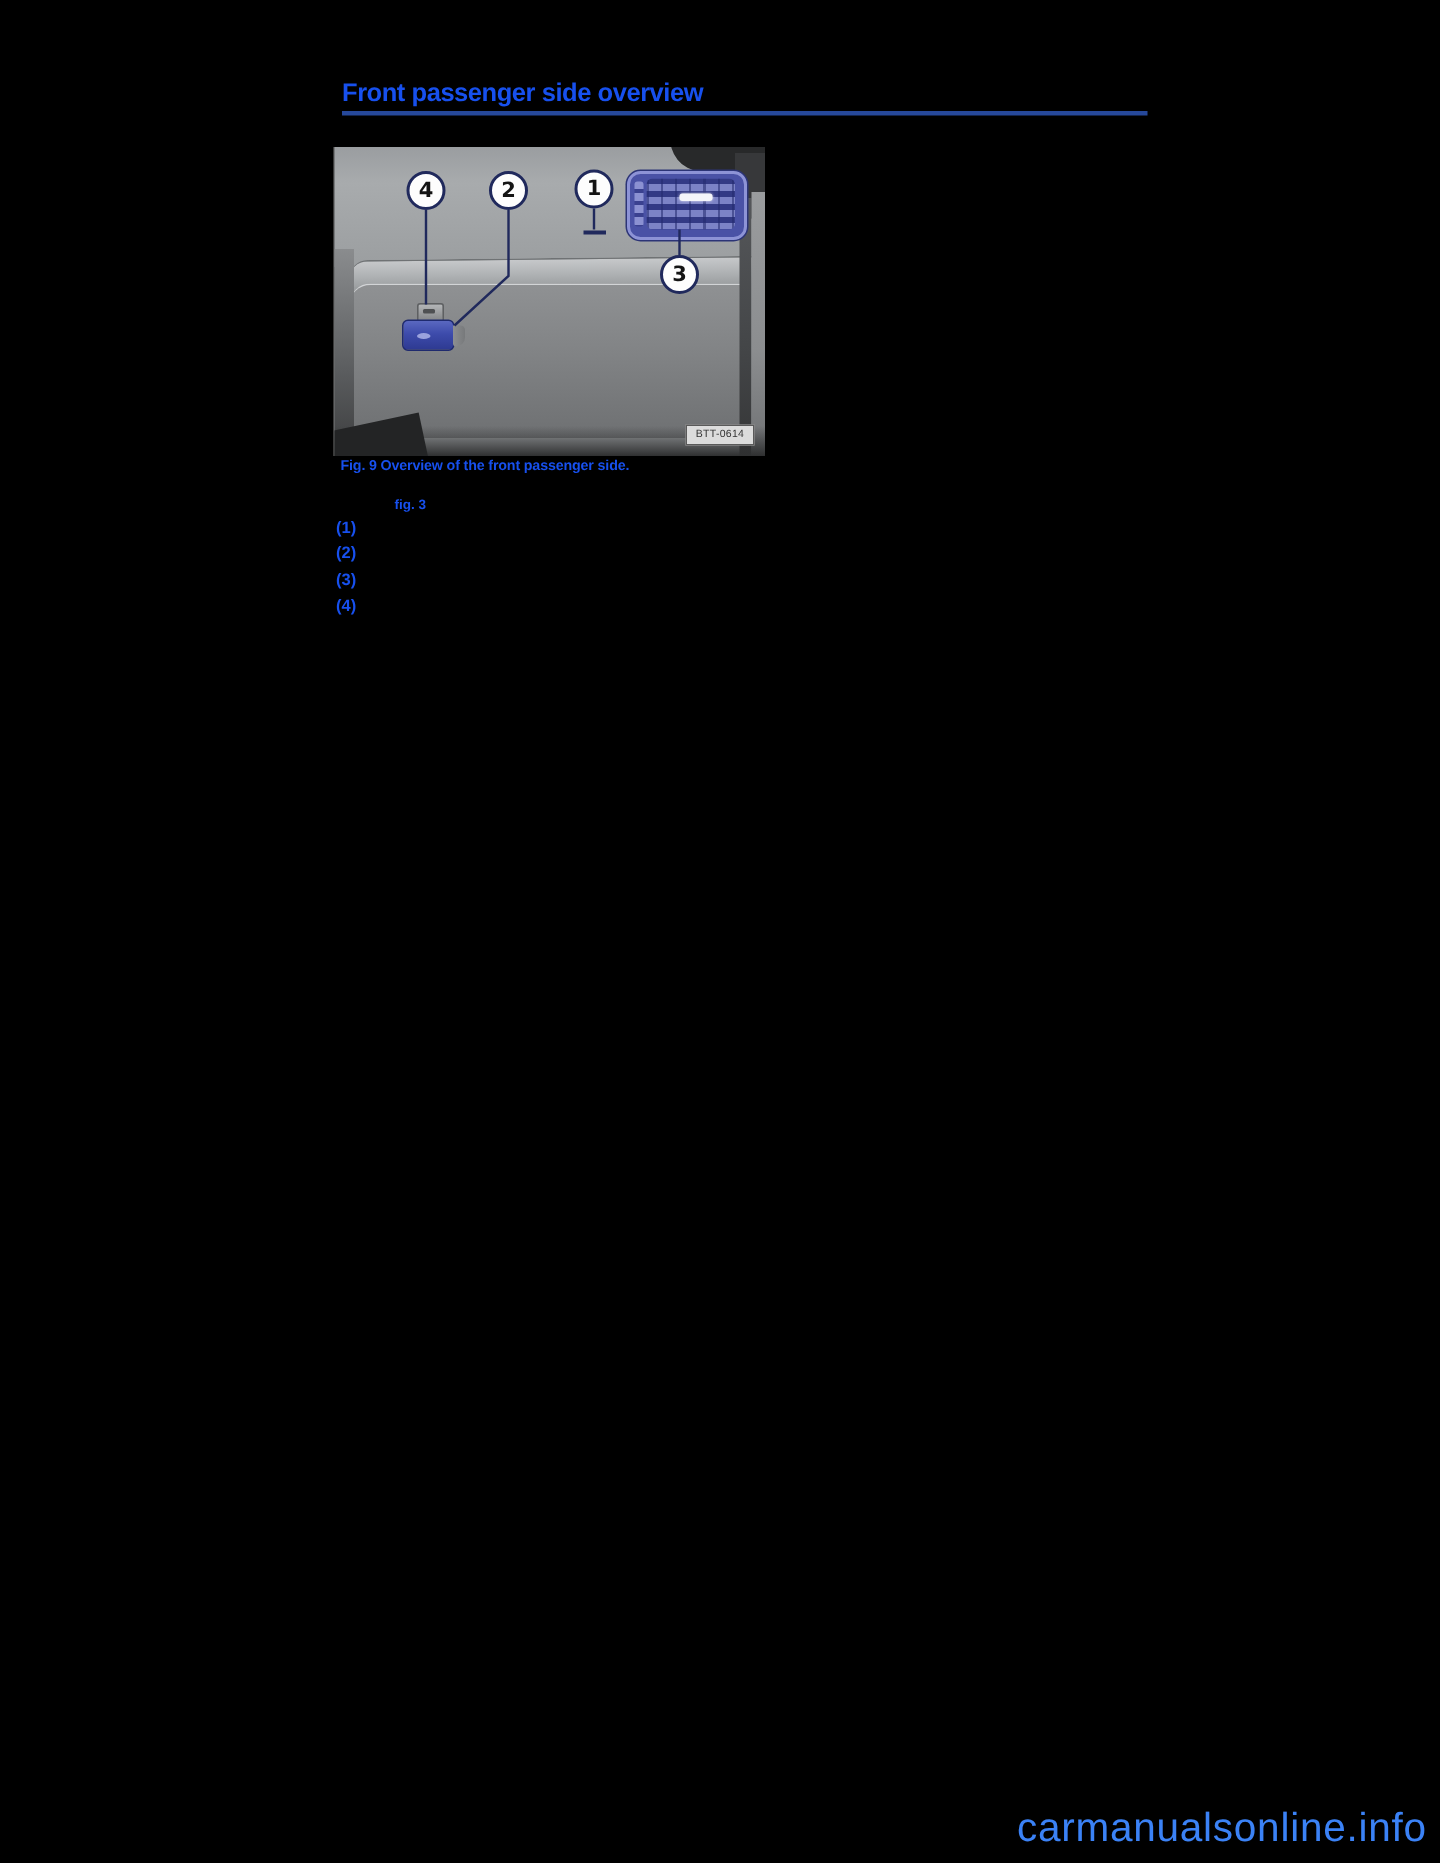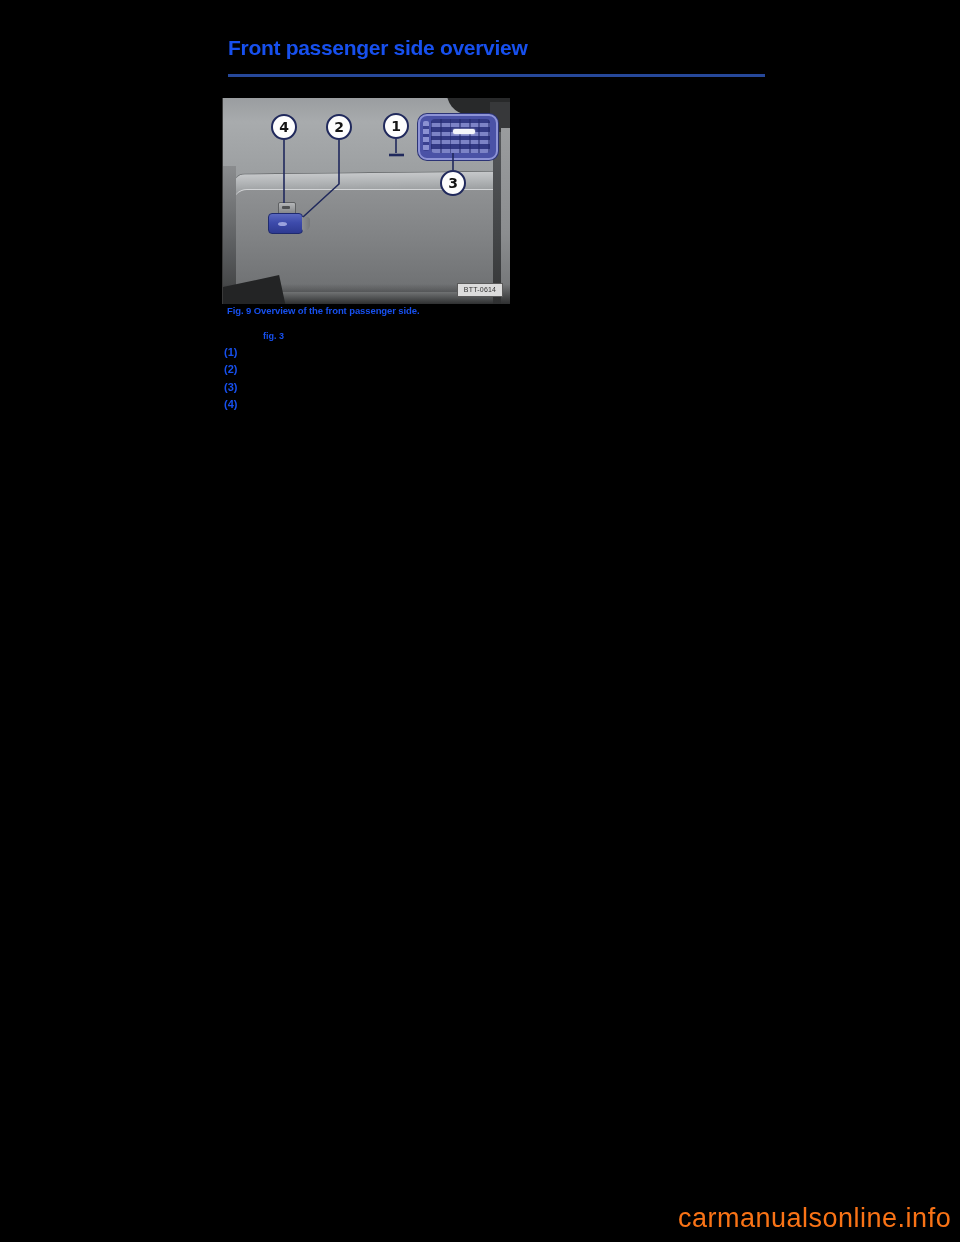--- a/index.html
+++ b/index.html
@@ -1,21 +1,21 @@
 <!DOCTYPE html>
 <html><head>
 <meta charset="utf-8">
 <style>
   html,body{margin:0;padding:0;background:#000;}
   body{width:960px;height:1242px;position:relative;overflow:hidden;
        font-family:"Liberation Sans","DejaVu Sans",sans-serif;}
   .abs{position:absolute;}
 
   
-  #page-title{left:228px;top:36px;font-size:21px;font-weight:bold;
+  #page-title{left:228px;top:52px;font-size:17px;font-weight:bold;
     color:#1750ee;letter-spacing:-0.3px;white-space:nowrap;}
   #title-rule{left:228px;top:74px;width:537px;height:3px;background:#26489a;}
 
   
   #figure{left:222px;top:98px;width:287px;height:206px;overflow:hidden;
     background:#9b9ea0;border-left:1px solid #3a3a3a;}
   .dash-top{position:absolute;left:0;top:0;width:100%;height:80px;
     background:linear-gradient(180deg,#9a9da0 0,#a8abad 30%,#9b9ea0 100%);}
   .pillar-a{position:absolute;right:-8px;top:-12px;width:72px;height:30px;
     background:#28292a;border-radius:0 0 0 22px;transform:rotate(6deg);}
@@ -87,21 +87,21 @@
   
   #figure-caption{left:227px;top:305px;font-size:9.5px;font-weight:bold;
     color:#1750ee;letter-spacing:-0.1px;white-space:nowrap;}
   #figure-ref{left:263px;top:331px;font-size:9px;font-weight:bold;color:#1750ee;}
   .list-marker{position:absolute;left:224px;font-size:11px;font-weight:bold;
     color:#1750ee;}
   #marker-1{top:346px;} #marker-2{top:363px;}
   #marker-3{top:381px;} #marker-4{top:398px;}
 
   
-  #watermark{left:678px;top:1203px;font-size:27px;color:#f97316;
+  #watermark{left:678px;top:1203px;font-size:27px;color:#3b82f6;
     letter-spacing:0.5px;white-space:nowrap;}
 </style>
 </head>
 <body>
 
 <div class="abs" id="page-title">Front passenger side overview</div>
 <div class="abs" id="title-rule"></div>
 
 <div class="abs" id="figure">
   <div class="dash-top"></div>

